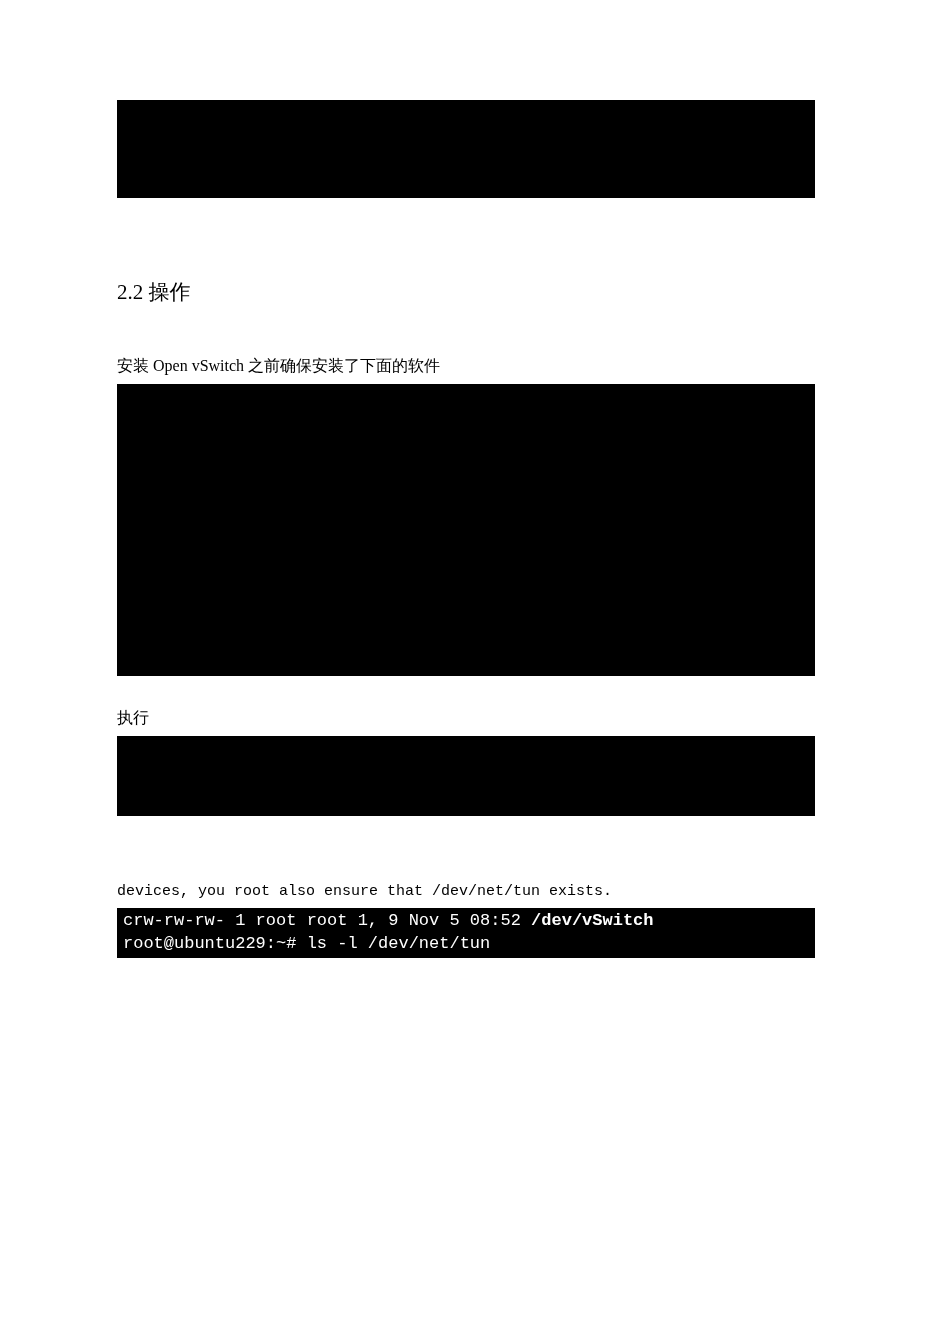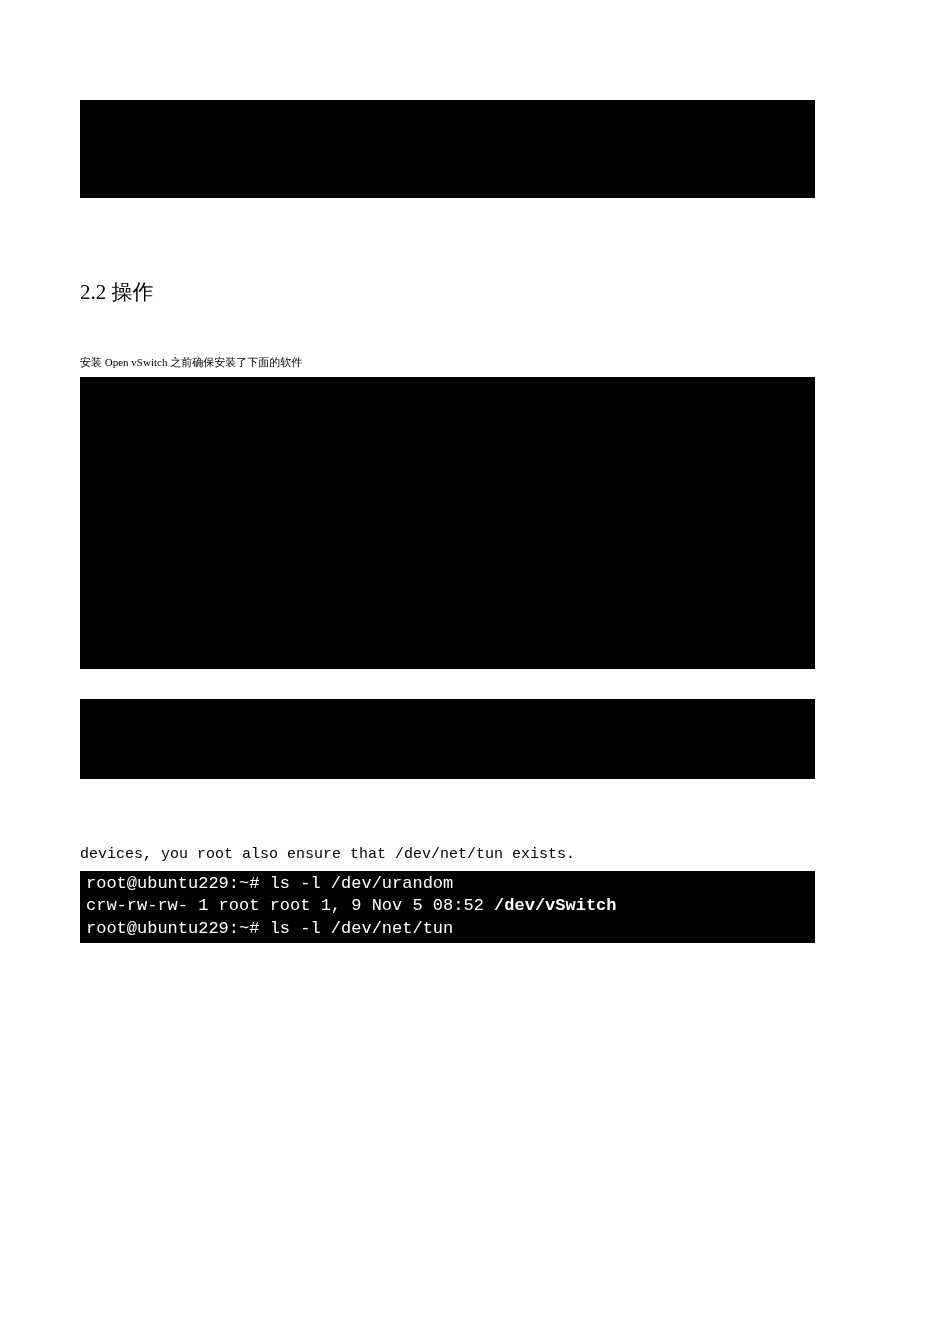--- a/index.html
+++ b/index.html
@@ -3,37 +3,37 @@
   <meta charset="utf-8">
   <style>
     body {
       margin: 0;
       padding: 0;
       background: #ffffff;
       width: 950px;
       font-family: "SimSun", "宋体", serif;
     }
     .page {
-      padding: 100px 135px 200px 80px;
+      padding: 100px 135px 200px 117px;
     }
     .black-block {
       background: #000000;
       width: 100%;
     }
     .block-1 {
       height: 98px;
       margin-bottom: 80px;
     }
     .heading {
       font-size: 21px;
       margin-bottom: 48px;
       font-family: "SimSun", "宋体", serif;
     }
     .body-text {
-      font-size: 11px;
+      font-size: 16px;
       line-height: 1.5;
       margin-bottom: 6px;
       font-family: "SimSun", "宋体", serif;
     }
     .block-2 {
       height: 292px;
       margin-bottom: 30px;
     }
     .block-3 {
       height: 80px;
@@ -67,24 +67,24 @@
 <div class="page">
 
   <div class="black-block block-1"></div>
 
   <div class="heading">2.2 操作</div>
 
   <div class="body-text">安装 Open vSwitch 之前确保安装了下面的软件</div>
 
   <div class="black-block block-2"></div>
 
+  <div class="body-text">执行</div>
 
   <div class="black-block block-3"></div>
 
   <div class="mono-text">devices, you root also ensure that /dev/net/tun exists.</div>
 
   <div class="terminal">
-    <div>root@ubuntu229:~# ls -l /dev/urandom</div>
     <div><span>crw-rw-rw- 1 root root 1, 9 Nov  5 08:52 </span><span class="bold">/dev/vSwitch</span></div>
     <div>root@ubuntu229:~# ls -l /dev/net/tun</div>
   </div>
 
 </div>
 
 </body></html>

